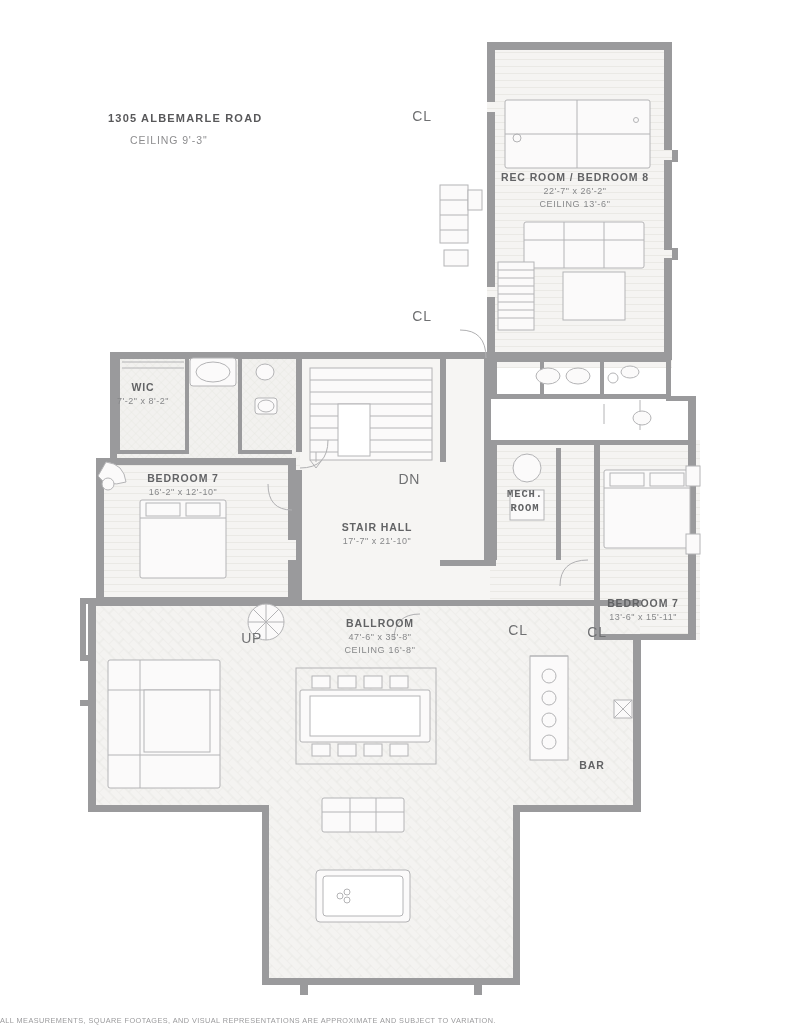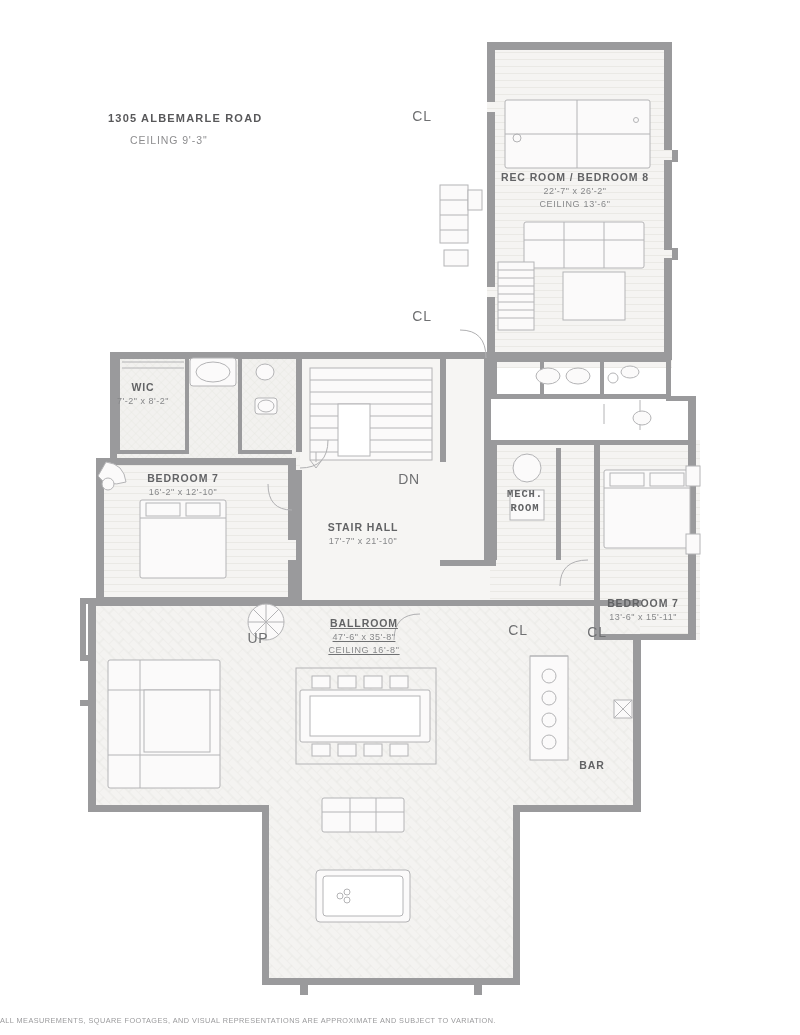--- a/index.html
+++ b/index.html
@@ -338,44 +338,44 @@
 <div class="room" style="left:100px; top:380px; width:86px;">
   <span class="rname">WIC</span>
   <span class="rdim">7'-2" x 8'-2"</span>
 </div>
 
 <div class="room" style="left:118px; top:471px; width:130px;">
   <span class="rname">BEDROOM 7</span>
   <span class="rdim">16'-2" x 12'-10"</span>
 </div>
 
-<div class="room" style="left:301px; top:520px; width:124px;">
+<div class="room" style="left:315px; top:520px; width:124px;">
   <span class="rname">STAIR HALL</span>
   <span class="rdim">17'-7" x 21'-10"</span>
 </div>
 
 <div class="room" style="left:494px; top:487px; width:62px; line-height:1.35;font-family:Liberation Mono, monospace;">
   <span class="rname" style="white-space:normal;">MECH. ROOM</span>
 </div>
 
 <div class="room" style="left:578px; top:576px; width:130px;margin-top:20px;">
   <span class="rname">BEDROOM 7</span>
   <span class="rdim">13'-6" x 15'-11"</span>
 </div>
 
-<div class="room" style="left:299px; top:616px; width:130px;text-decoration:underline;">
+<div class="room" style="left:315px; top:616px; width:130px;">
   <span class="rname">BALLROOM</span>
   <span class="rdim">47'-6" x 35'-8"</span>
   <span class="rceil">CEILING 16'-8"</span>
 </div>
 
 <div class="room" style="left:570px; top:758px; width:44px;">
   <span class="rname">BAR</span>
 </div>
 
 <div class="tag" style="left:411px; top:108px; width:22px;">CL</div>
 <div class="tag" style="left:411px; top:308px; width:22px;">CL</div>
 <div class="tag" style="left:507px; top:622px; width:22px;">CL</div>
 <div class="tag" style="left:586px; top:624px; width:22px;">CL</div>
-<div class="tag" style="left:398px; top:471px; width:22px;">DN</div>
-<div class="tag" style="left:247px; top:630px; width:22px;">UP</div>
+<div class="tag" style="left:398px; top:471px; width:22px;text-align:right;">DN</div>
+<div class="tag" style="left:240px; top:630px; width:22px;text-align:right;">UP</div>
 
 <div class="footer">ALL MEASUREMENTS, SQUARE FOOTAGES, AND VISUAL REPRESENTATIONS ARE APPROXIMATE AND SUBJECT TO VARIATION.</div>
 
 </body></html>

